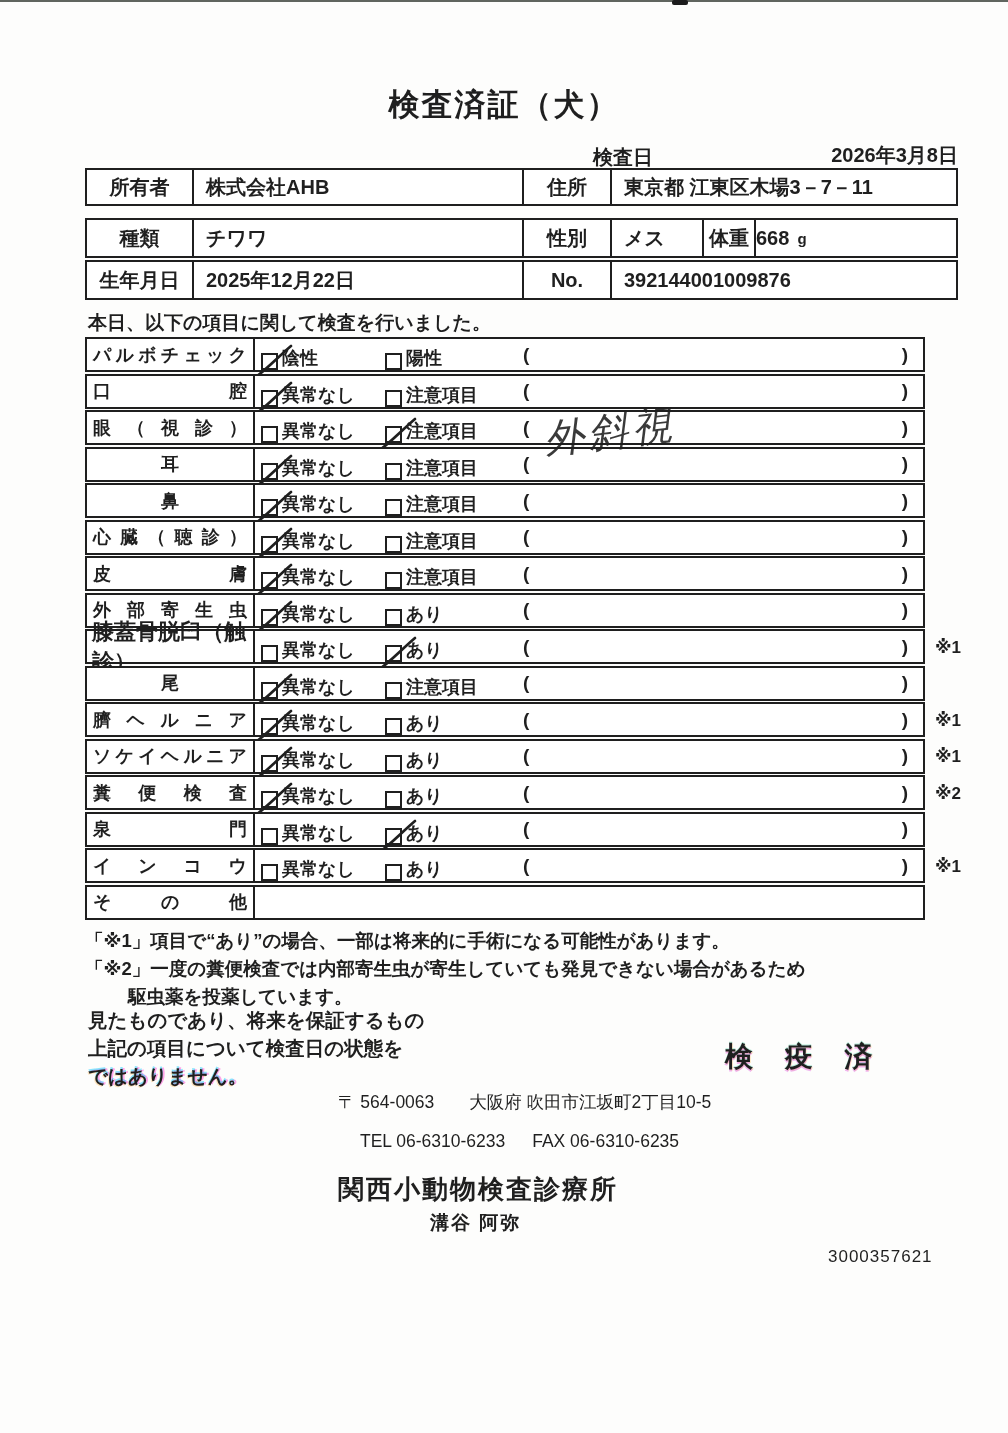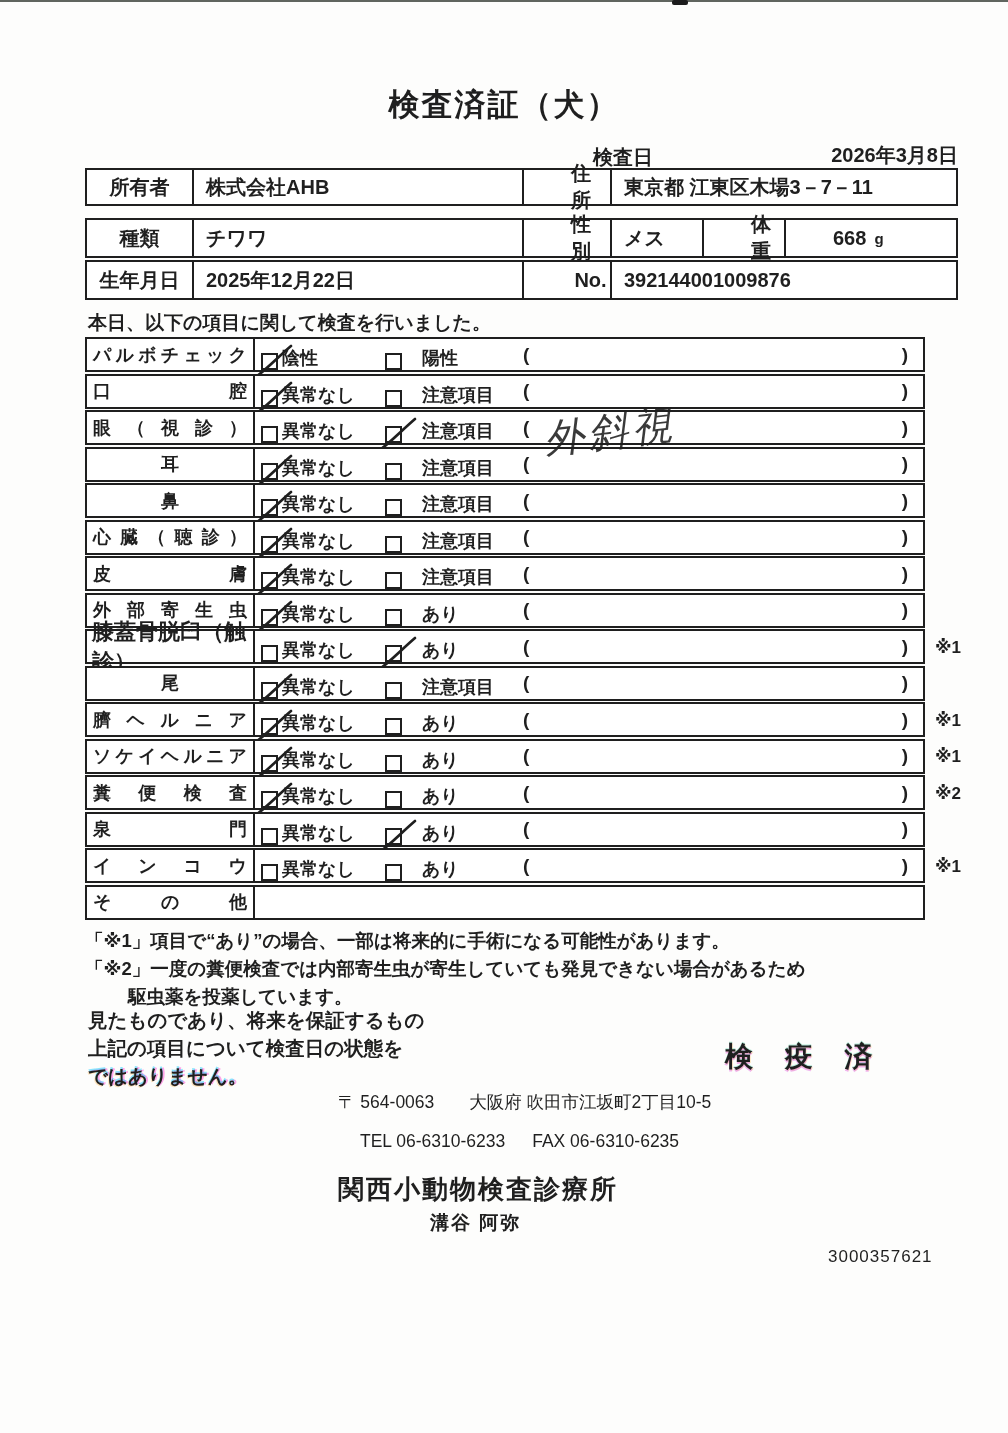--- a/index.html
+++ b/index.html
@@ -17,41 +17,41 @@
   
   .title{top:84px;left:0;width:100%;text-align:center;font-size:31px;font-weight:bold;letter-spacing:2px;}
   .insp-label{top:144px;left:593px;font-size:20px;font-weight:bold;}
   .insp-date{top:142px;right:50px;font-size:20px;font-weight:bold;margin-left:46px;}
   
   .trow{position:absolute;left:85px;width:873px;border:2px solid var(--ink);background:#fff;
         display:flex;align-items:stretch;box-sizing:border-box;font-size:20px;font-weight:bold;}
   .cell{display:flex;align-items:center;box-sizing:border-box;}
   .cell.lab{justify-content:center;}
   .cell.val{padding-left:12px;}
-  .bl{border-left:2px solid var(--ink);padding-left:47px;}
+  .bl{border-left:2px solid var(--ink);}
   .w105{width:105px;flex:none;} .w330{width:330px;flex:none;} .w88{width:88px;flex:none;}
-  .w92{width:92px;flex:none;} .w62{width:82px;flex:none;} .grow{flex:1;}
+  .w92{width:92px;flex:none;} .w62{width:52px;flex:none;} .grow{flex:1;}
   .weight-val{justify-content:flex-start;padding-right:14px;}
   .unit{font-size:15px;margin-left:8px;font-weight:bold;}
   
   .intro{top:310px;left:88px;font-size:19px;font-weight:bold;}
   
   .checklist{top:337px;left:85px;width:840px;}
   .chk-row{position:relative;height:35px;margin-bottom:1.5px;border:2px solid var(--ink);
            background:#fff;box-sizing:border-box;font-weight:bold;}
   .row-label{position:absolute;left:0;top:0;bottom:0;width:168px;box-sizing:border-box;
              border-right:2px solid var(--ink);display:flex;align-items:center;
              padding:0 6px;font-size:18px;}
   .row-label.al-justify{justify-content:space-between;}
   .row-label.al-center{justify-content:center;}
   .row-label.al-left{justify-content:flex-start;}
   .row-label.small{font-size:22px;padding:0 5px;}
   .row-content{position:absolute;left:168px;right:0;top:0;bottom:0;}
   .opt{position:absolute;top:0;bottom:0;display:flex;align-items:flex-end;font-size:18px;}
-  .opt0{left:6px;} .opt1{left:130px;gap:16px;}
+  .opt0{left:6px;} .opt1{left:130px;}
   .box{width:13px;height:13px;border:2px solid var(--ink);margin-right:4px;flex:none;position:relative;}
   .slash{position:absolute;left:-13px;top:-11px;display:none;pointer-events:none;}
   .opt.checked .slash{display:block;}
   .paren{position:absolute;top:50%;transform:translateY(-50%);font-size:19px;}
   .paren-open{left:268px;} .paren-close{right:15px;}
   .paren-content{position:absolute;left:292px;top:-8px;font-size:40px;z-index:5;}
   .handwriting{transform:rotate(-7deg) skewX(-14deg);font-weight:normal;opacity:.88;letter-spacing:4px;white-space:nowrap;}
   .row-note{position:absolute;left:848px;top:50%;transform:translateY(-50%);font-size:17px;white-space:nowrap;}
   
   .note-line{position:absolute;font-size:18.5px;font-weight:bold;white-space:nowrap;}

